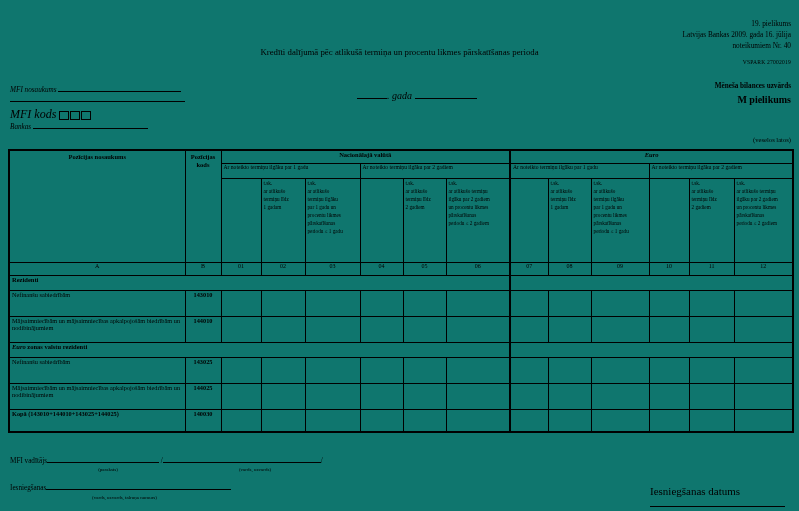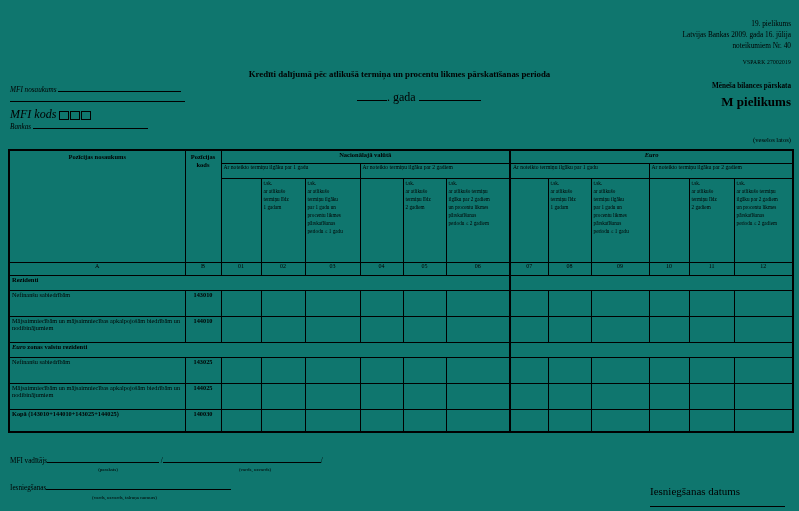--- a/index.html
+++ b/index.html
@@ -7,30 +7,30 @@
   .page {
     position: relative; width: 799px; height: 511px; background: #0f766e;
     font-family: "Liberation Serif", "DejaVu Serif", serif; color: #000;
     overflow: hidden; margin: 0 auto;
   }
   .abs { position: absolute; }
   .it { font-style: italic; text-align: center; }
 
   .annex { top: 18px; right: 8px; font-size: 7.3px; line-height: 11px; text-align: right; }
   .vspark { top: 59px; right: 8px; font-size: 5.6px; letter-spacing: .2px; }
-  .title { top: 69px; left: 0; right: 0; text-align: center; font-size: 8.8px; font-weight: bold; }
+  .title { top: 47px; left: 0; right: 0; text-align: center; font-size: 8.8px; font-weight: normal; }
   .repref1 { top: 82px; right: 8px; font-size: 7.2px; font-weight: bold; }
-  .repref2 { top: 94px; right: 8px; font-size: 13px; font-weight: bold; }
+  .repref2 { top: 94px; right: 8px; font-size: 10px; font-weight: bold; }
   .units { top: 136px; right: 8px; font-size: 6.6px; }
 
   .mfiName { top: 84px; left: 10px; font-size: 7.2px; }
   .line2 { top: 101px; left: 10px; width: 175px; border-bottom: 1px solid #000; height: 1px; }
   .mfiKods { top: 107px; left: 10px; font-size: 12px; }
   .adrese { top: 121px; left: 10px; font-size: 7.2px; }
-  .dateline { top: 90px; left: 357px; font-size: 12px; }
+  .dateline { top: 90px; left: 357px; font-size: 10px; font-style: italic; }
 
   .blank { display: inline-block; border-bottom: 1px solid #000; height: 8px; vertical-align: baseline; }
   .w123 { width: 123px; } .w115 { width: 115px; } .w30 { width: 30px; } .w62 { width: 62px; }
   .w112 { width: 112px; } .w158 { width: 158px; } .w185 { width: 185px; } .w135 { width: 135px; }
   .box { display: inline-block; width: 10px; height: 9px; border: 1px solid #000; margin-right: 1px; vertical-align: -2px; }
 
   table.grid {
     position: absolute; left: 8px; top: 149px; width: 784px;
     border-collapse: collapse; table-layout: fixed;
     border: 2px solid #000;
@@ -67,21 +67,21 @@
 
   <div class="abs annex">
     <div>19. pielikums</div>
     <div>Latvijas Bankas 2009. gada 16. jūlija</div>
     <div>noteikumiem Nr. 40</div>
   </div>
   <div class="abs vspark">VSPARK 27002019</div>
 
   <div class="abs title">Kredīti dalījumā pēc atlikušā termiņa un procentu likmes pārskatīšanas perioda</div>
 
-  <div class="abs repref1">Mēneša bilances pārskata</div>
+  <div class="abs repref1">Mēneša bilances uzvārds</div>
   <div class="abs repref2">M pielikums</div>
   <div class="abs units">(veselos latos)</div>
 
   <div class="abs mfiName">
     <span class="it">MFI nosaukums</span>
     <span class="blank w123"></span>
   </div>
   <div class="abs line2"></div>
   <div class="abs mfiKods">
     <span class="it">MFI kods</span>

